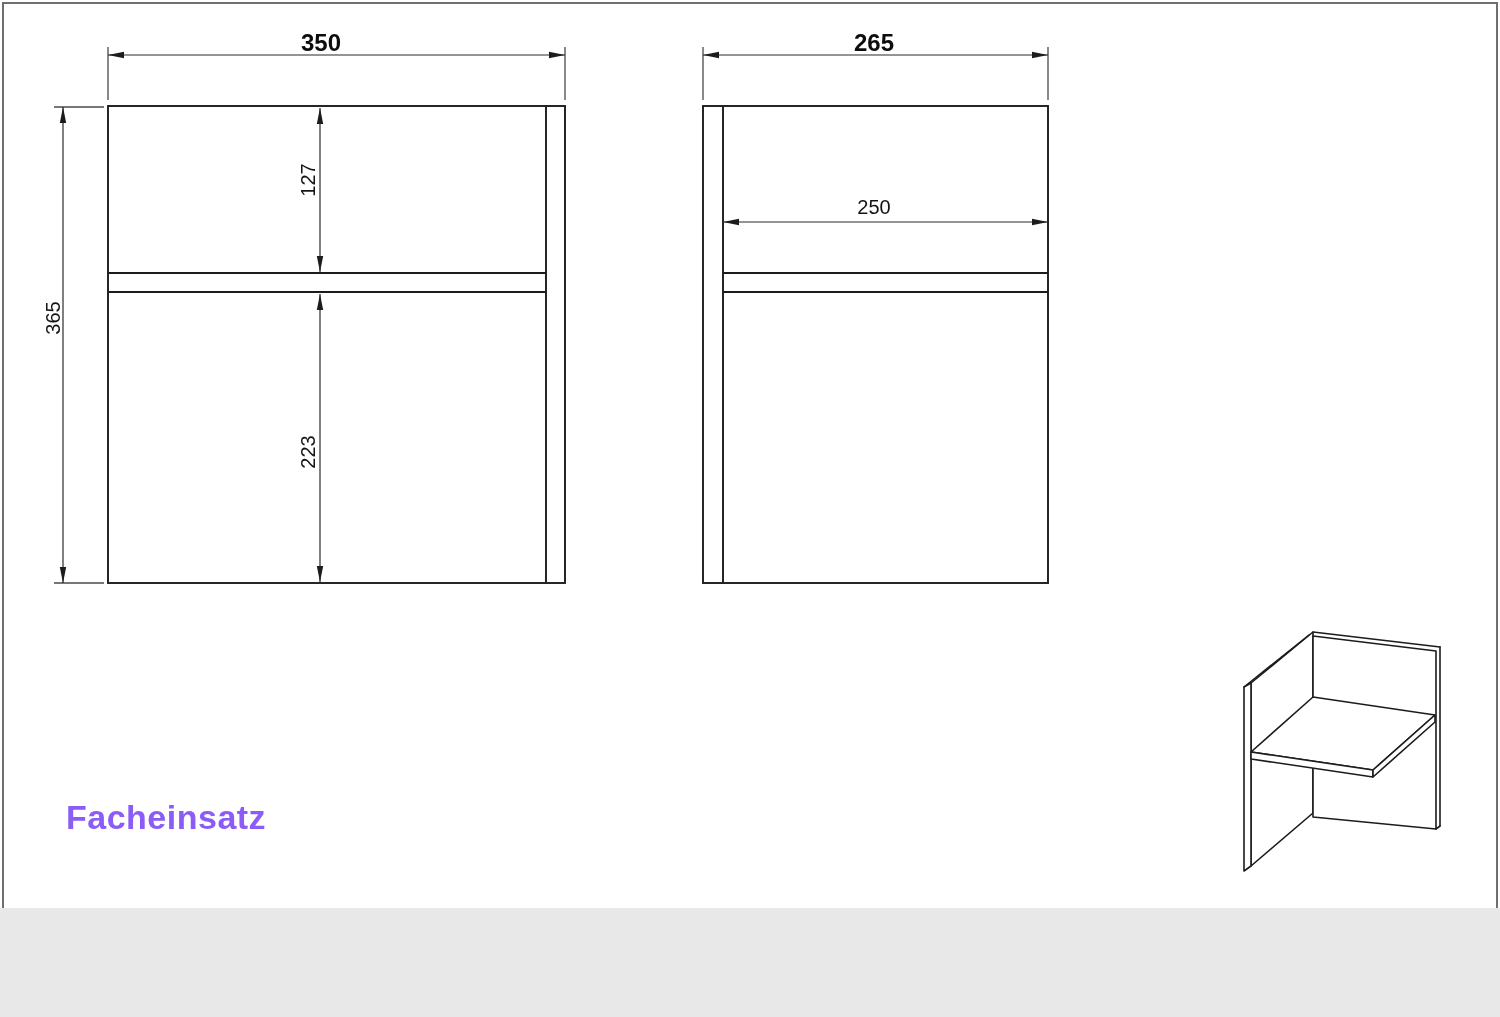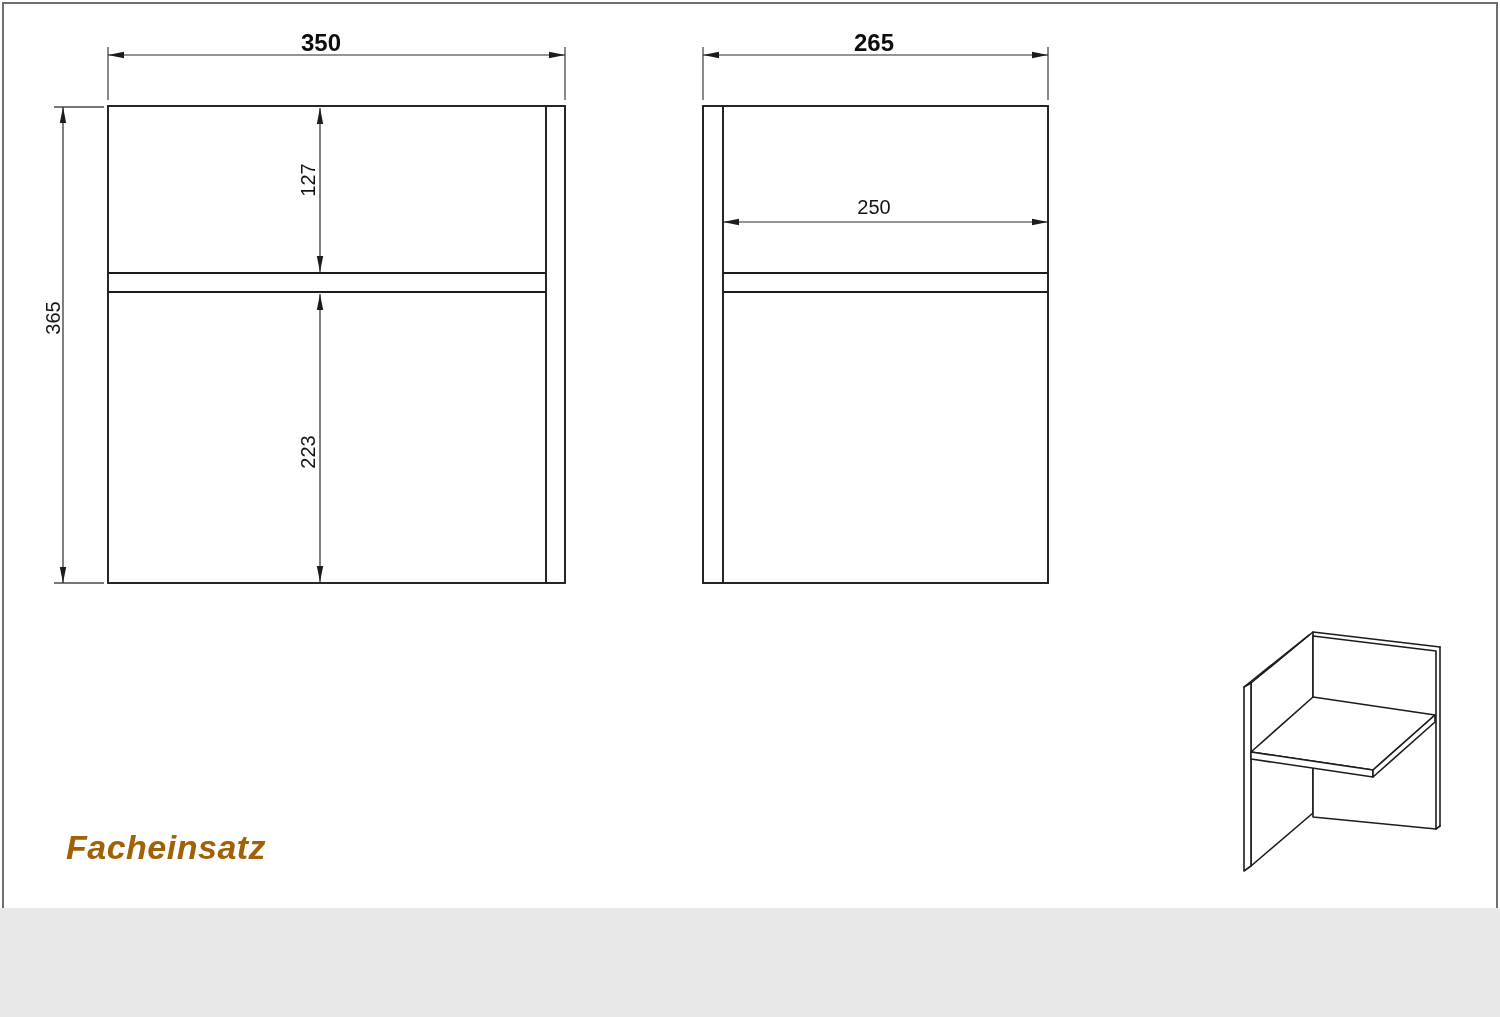--- a/index.html
+++ b/index.html
@@ -12,21 +12,21 @@
   }
   .drawing{position:absolute;left:0;top:0;width:1500px;height:1017px;display:block;}
   .outline{fill:none;stroke:#1c1c1c;stroke-width:1.9;}
   .thin{fill:none;stroke:#2a2a2a;stroke-width:1.2;}
   .ext{fill:none;stroke:#4a4a4a;stroke-width:1.3;}
   .arrow{fill:#1c1c1c;stroke:none;}
   .face{fill:#ffffff;stroke:#1c1c1c;stroke-width:1.6;stroke-linejoin:round;}
   .sline{fill:none;stroke:#1c1c1c;stroke-width:1.6;stroke-linecap:round;}
   text.dim{font-family:"Liberation Sans", sans-serif;font-size:20px;fill:#141414;}
   text.dimbold{font-family:"Liberation Sans", sans-serif;font-size:24px;font-weight:700;fill:#0d0d0d;}
-  .info{position:absolute;left:66px;top:828px;color:#a16207;font-style:italic;}
+  .info{position:absolute;left:66px;top:798px;color:#8b5cf6;}
   .info h1{
     margin:0;padding:0;
     font-size:34px;font-weight:700;letter-spacing:0.5px;
     font-family:"Liberation Sans", sans-serif;
   }
   .specs{margin-top:30px;font-size:25px;line-height:29px;}
   .spec-row{display:flex;}
   .spec-label{width:104px;}
   .spec-value{white-space:nowrap;}
 </style>

